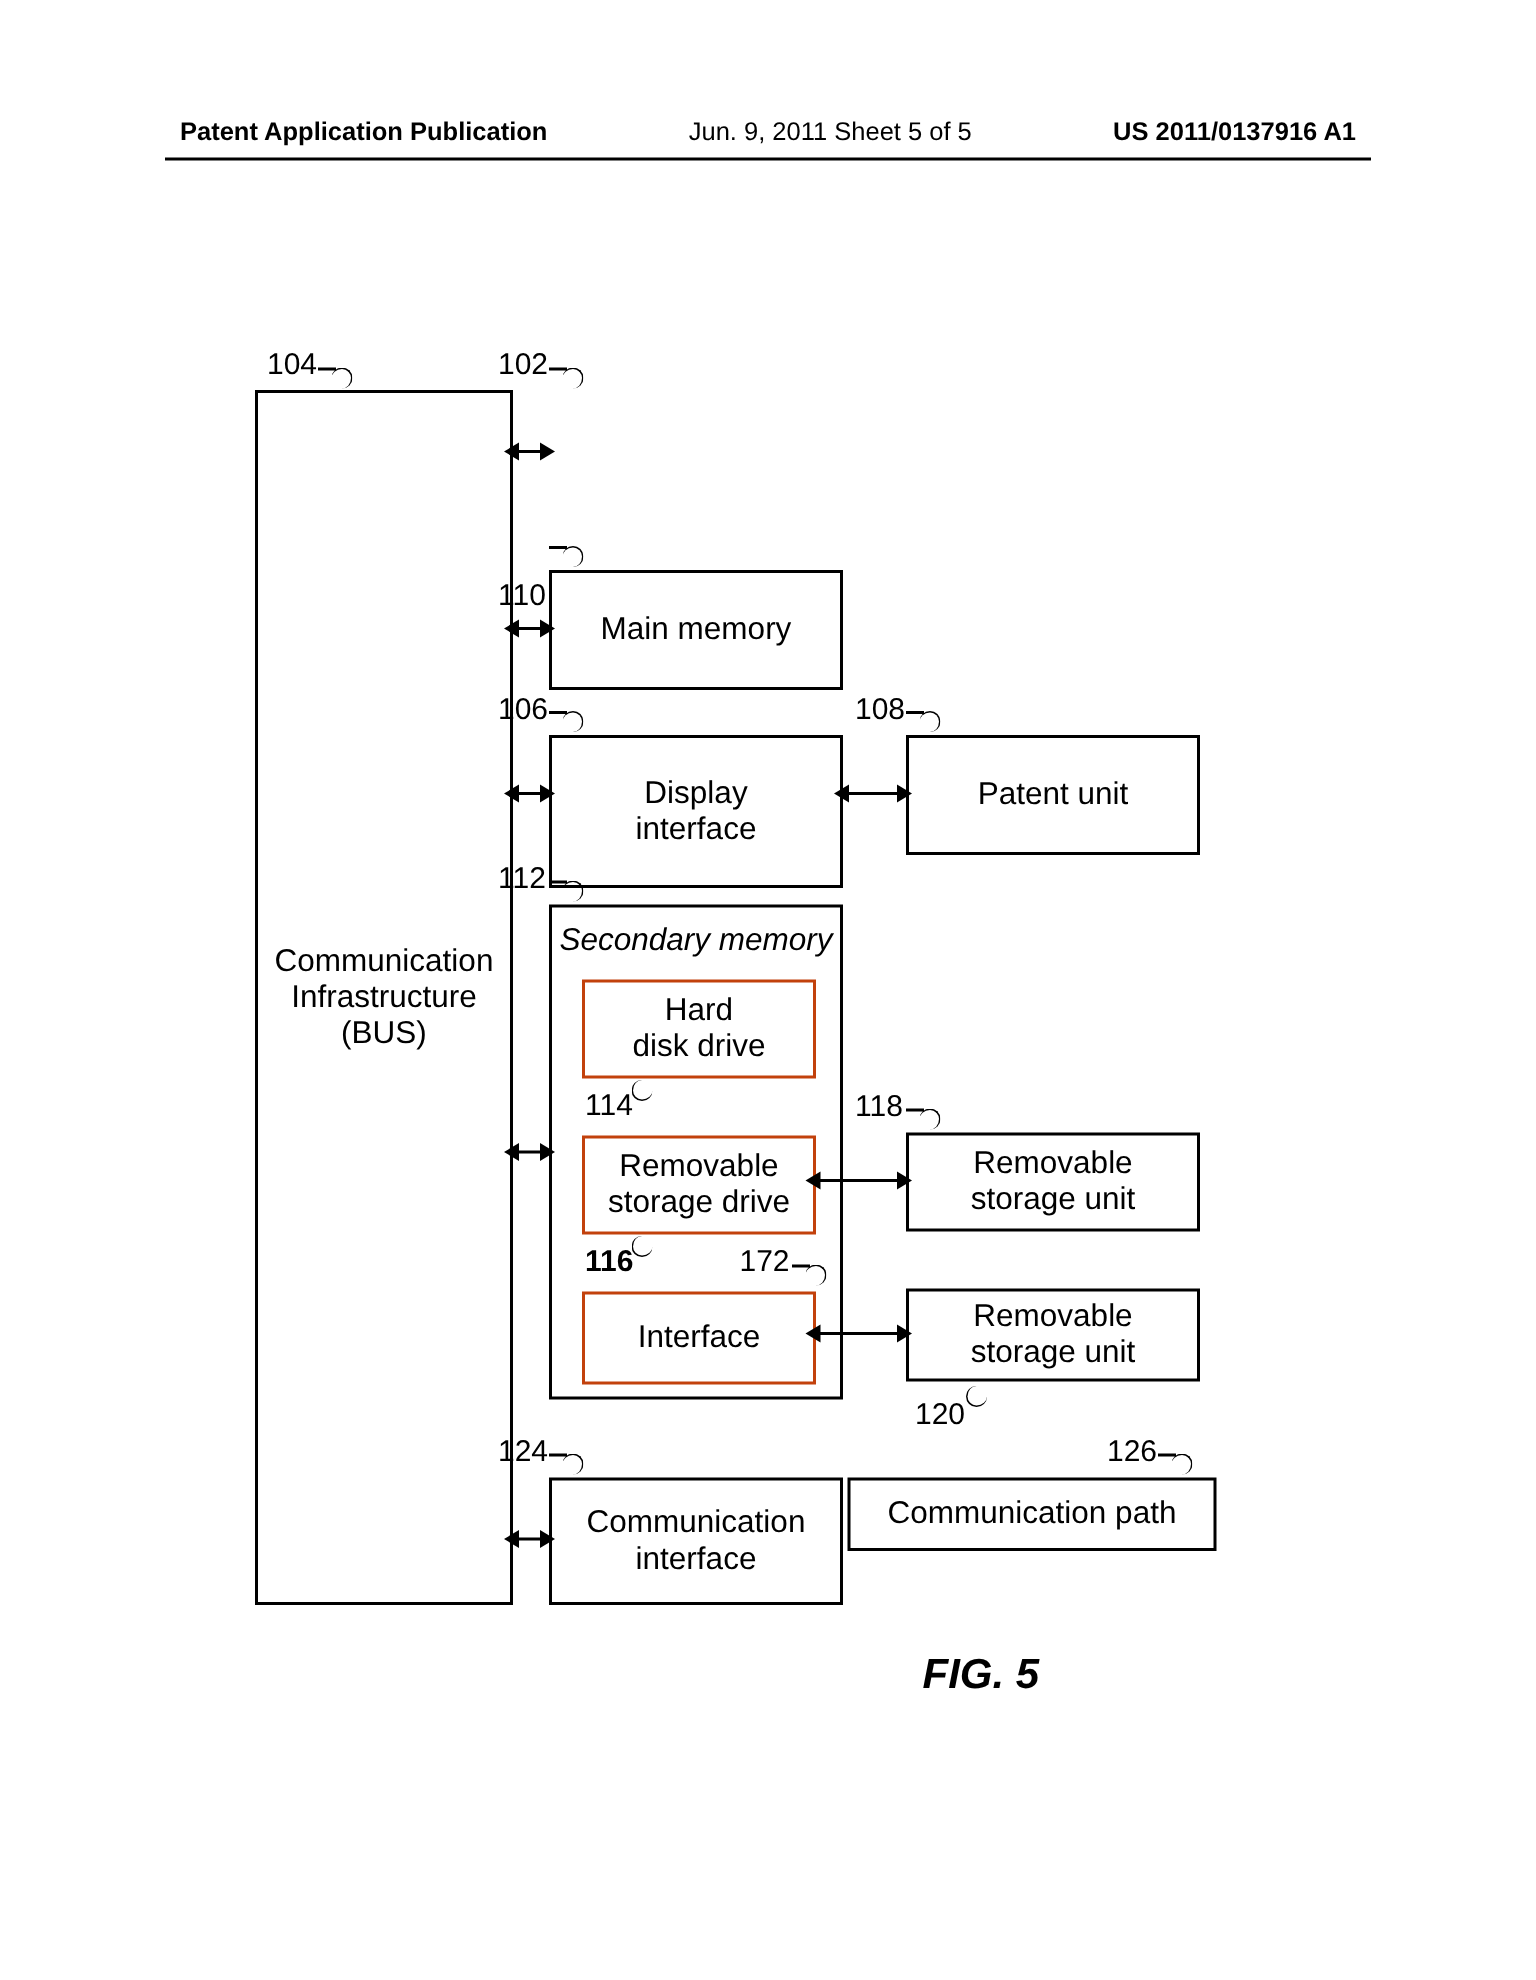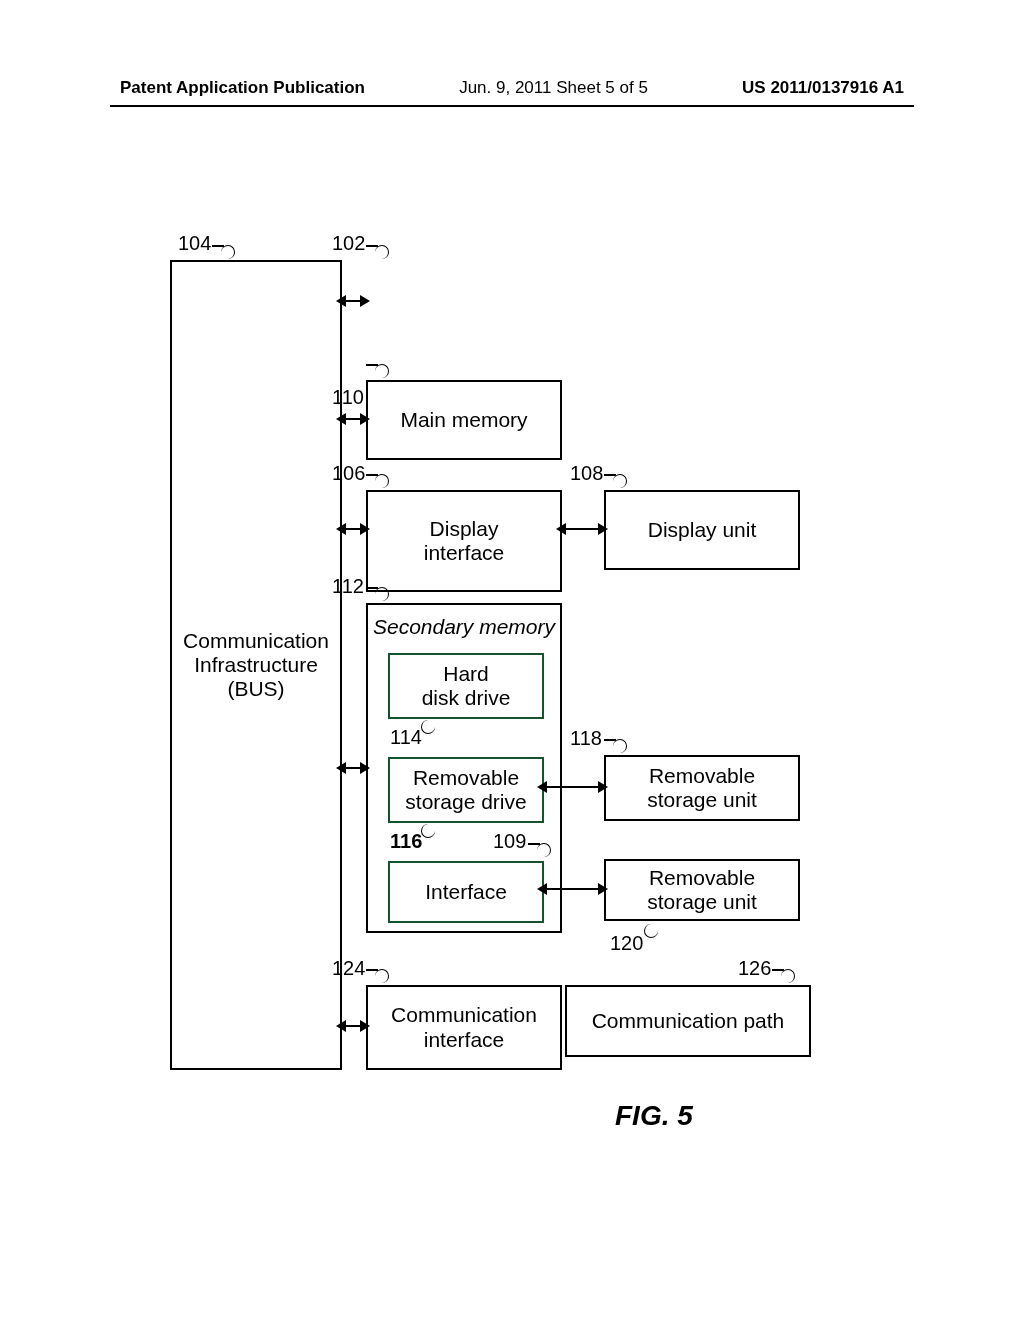--- a/index.html
+++ b/index.html
@@ -53,21 +53,21 @@
     display: flex;
     align-items: center;
     justify-content: center;
     text-align: center;
     font-size: 21px;
     line-height: 1.15;
     padding: 4px;
   }
   .inner-box {
     position: absolute;
-    border: 2px solid #14532d;
+    border: 2px solid #c2410c;
     background: #fff;
     display: flex;
     align-items: center;
     justify-content: center;
     text-align: center;
     font-size: 21px;
     line-height: 1.15;
   }
   .ref {
     position: absolute;
@@ -145,21 +145,21 @@
   </div>
 
   <div class="box" style="left:366px; top:490px; width:196px; height:102px;">
     <div>
       <span>Display</span><br>
       <span>interface</span>
     </div>
   </div>
 
   <div class="box" style="left:604px; top:490px; width:196px; height:80px;">
-    <span>Display unit</span>
+    <span>Patent unit</span>
   </div>
 
   <div class="box" style="left:366px; top:603px; width:196px; height:330px; display:block; padding:0;">
     <div class="sec-title" style="top:10px; left:0;font-style:italic;">Secondary memory</div>
 
     <div class="inner-box" style="left:20px; top:48px; width:156px; height:66px;">
       <div>
         <span>Hard</span><br>
         <span>disk drive</span>
       </div>
@@ -191,34 +191,34 @@
     </div>
   </div>
 
   <div class="box" style="left:366px; top:985px; width:196px; height:85px;">
     <div>
       <span>Communication</span><br>
       <span>interface</span>
     </div>
   </div>
 
-  <div class="box" style="left:565px; top:985px; width:246px; height:72px;">
+  <div class="box" style="left:565px; top:985px; width:246px; height:49px;">
     <span>Communication path</span>
   </div>
 
   <div class="ref" style="left:178px; top:232px;">104</div>
   <div class="ref" style="left:332px; top:232px;">102</div>
   <div class="ref" style="left:332px; top:352px;margin-top:34px;">110</div>
   <div class="ref" style="left:332px; top:462px;">106</div>
   <div class="ref" style="left:570px; top:462px;">108</div>
   <div class="ref" style="left:332px; top:575px;">112</div>
   <div class="ref" style="left:390px; top:726px;">114</div>
   <div class="ref" style="left:570px; top:727px;">118</div>
   <div class="ref" style="left:390px; top:830px;font-weight:bold;">116</div>
-  <div class="ref" style="left:493px; top:830px;">109</div>
+  <div class="ref" style="left:493px; top:830px;">172</div>
   <div class="ref" style="left:610px; top:932px;">120</div>
   <div class="ref" style="left:332px; top:957px;">124</div>
   <div class="ref" style="left:738px; top:957px;">126</div>
 
   <div class="leader-h" style="left:212px; top:245px; width:12px;"></div>
   <div class="leader-curve" style="left:221px; top:245px; width:14px; height:14px; border-left:none; border-bottom:none;"></div>
 
   <div class="leader-h" style="left:366px; top:245px; width:12px;"></div>
   <div class="leader-curve" style="left:375px; top:245px; width:14px; height:14px; border-left:none; border-bottom:none;"></div>
 

